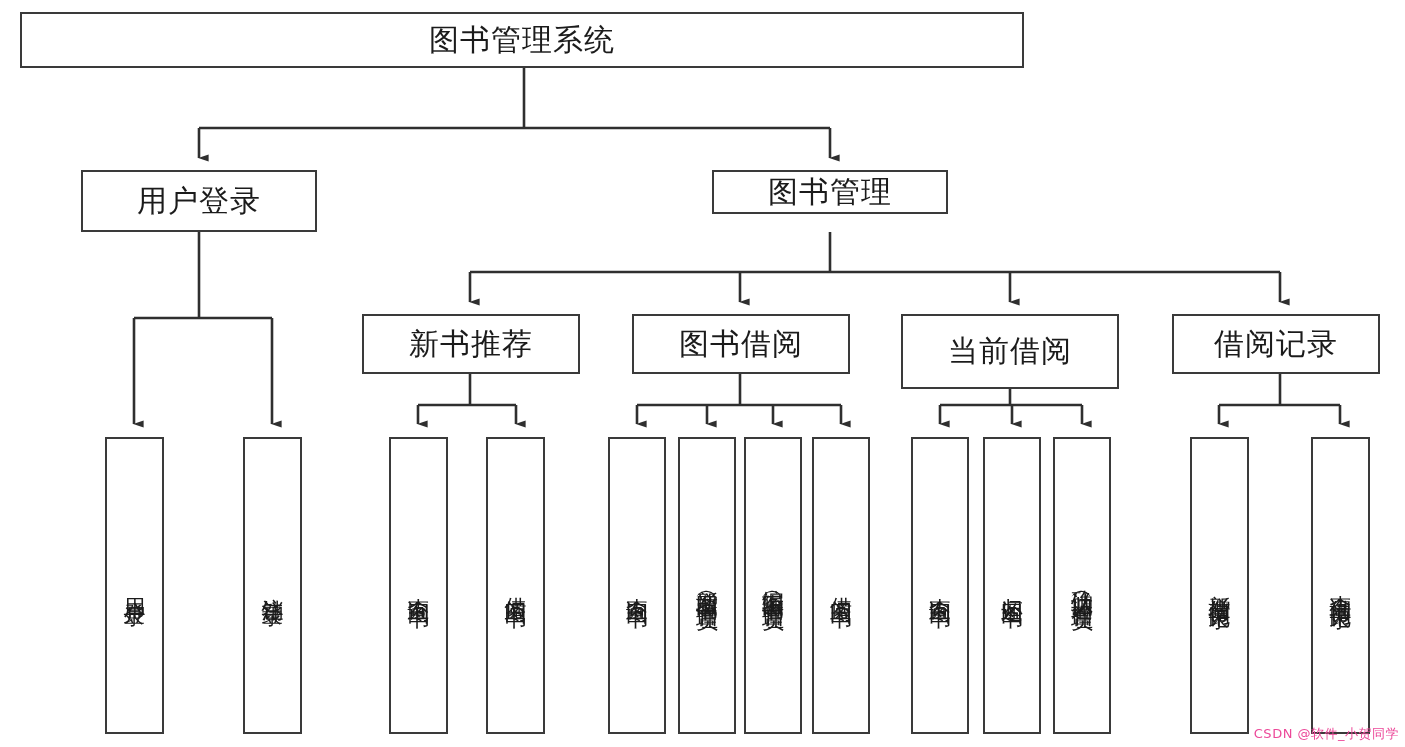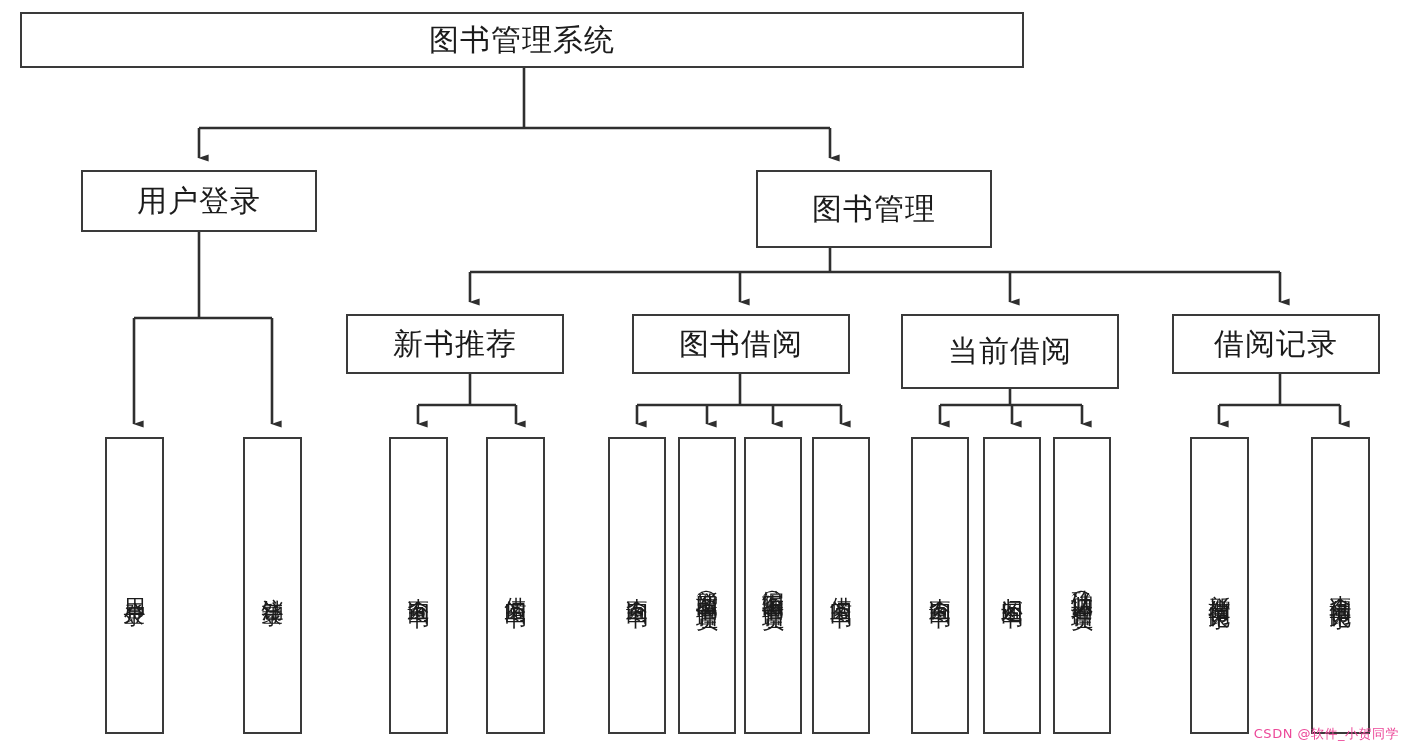--- a/index.html
+++ b/index.html
@@ -113,23 +113,23 @@
       <path d="M1280,374 L1280,405"></path>
       <path d="M1219,405 L1340,405"></path>
       <path d="M1219,405 L1219,424" marker-end="url(#arrowhead)"></path>
       <path d="M1340,405 L1340,424" marker-end="url(#arrowhead)"></path>
     </g>
   </svg>
 
   <div class="node node-h" style="left:20px; top:12px; width:1004px; height:56px;">图书管理系统</div>
 
   <div class="node node-h" style="left:81px; top:170px; width:236px; height:62px;">用户登录</div>
-  <div class="node node-h" style="left:712px; top:170px; width:236px; height:78px;margin-left:44px;">图书管理</div>
+  <div class="node node-h" style="left:712px; top:170px; width:236px; height:44px;">图书管理</div>
 
-  <div class="node node-h" style="left:346px; top:314px; width:218px; height:60px;">新书推荐</div>
+  <div class="node node-h" style="left:362px; top:314px; width:218px; height:60px;">新书推荐</div>
   <div class="node node-h" style="left:632px; top:314px; width:218px; height:60px;">图书借阅</div>
   <div class="node node-h" style="left:901px; top:314px; width:218px; height:75px;">当前借阅</div>
   <div class="node node-h" style="left:1172px; top:314px; width:208px; height:60px;">借阅记录</div>
 
   <div class="node node-v" style="left:105px; top:437px; width:59px; height:297px;">用户登录</div>
   <div class="node node-v" style="left:243px; top:437px; width:59px; height:297px;">注销登录</div>
 
   <div class="node node-v" style="left:389px; top:437px; width:59px; height:297px;">查询图书</div>
   <div class="node node-v" style="left:486px; top:437px; width:59px; height:297px;">借阅图书</div>
 

